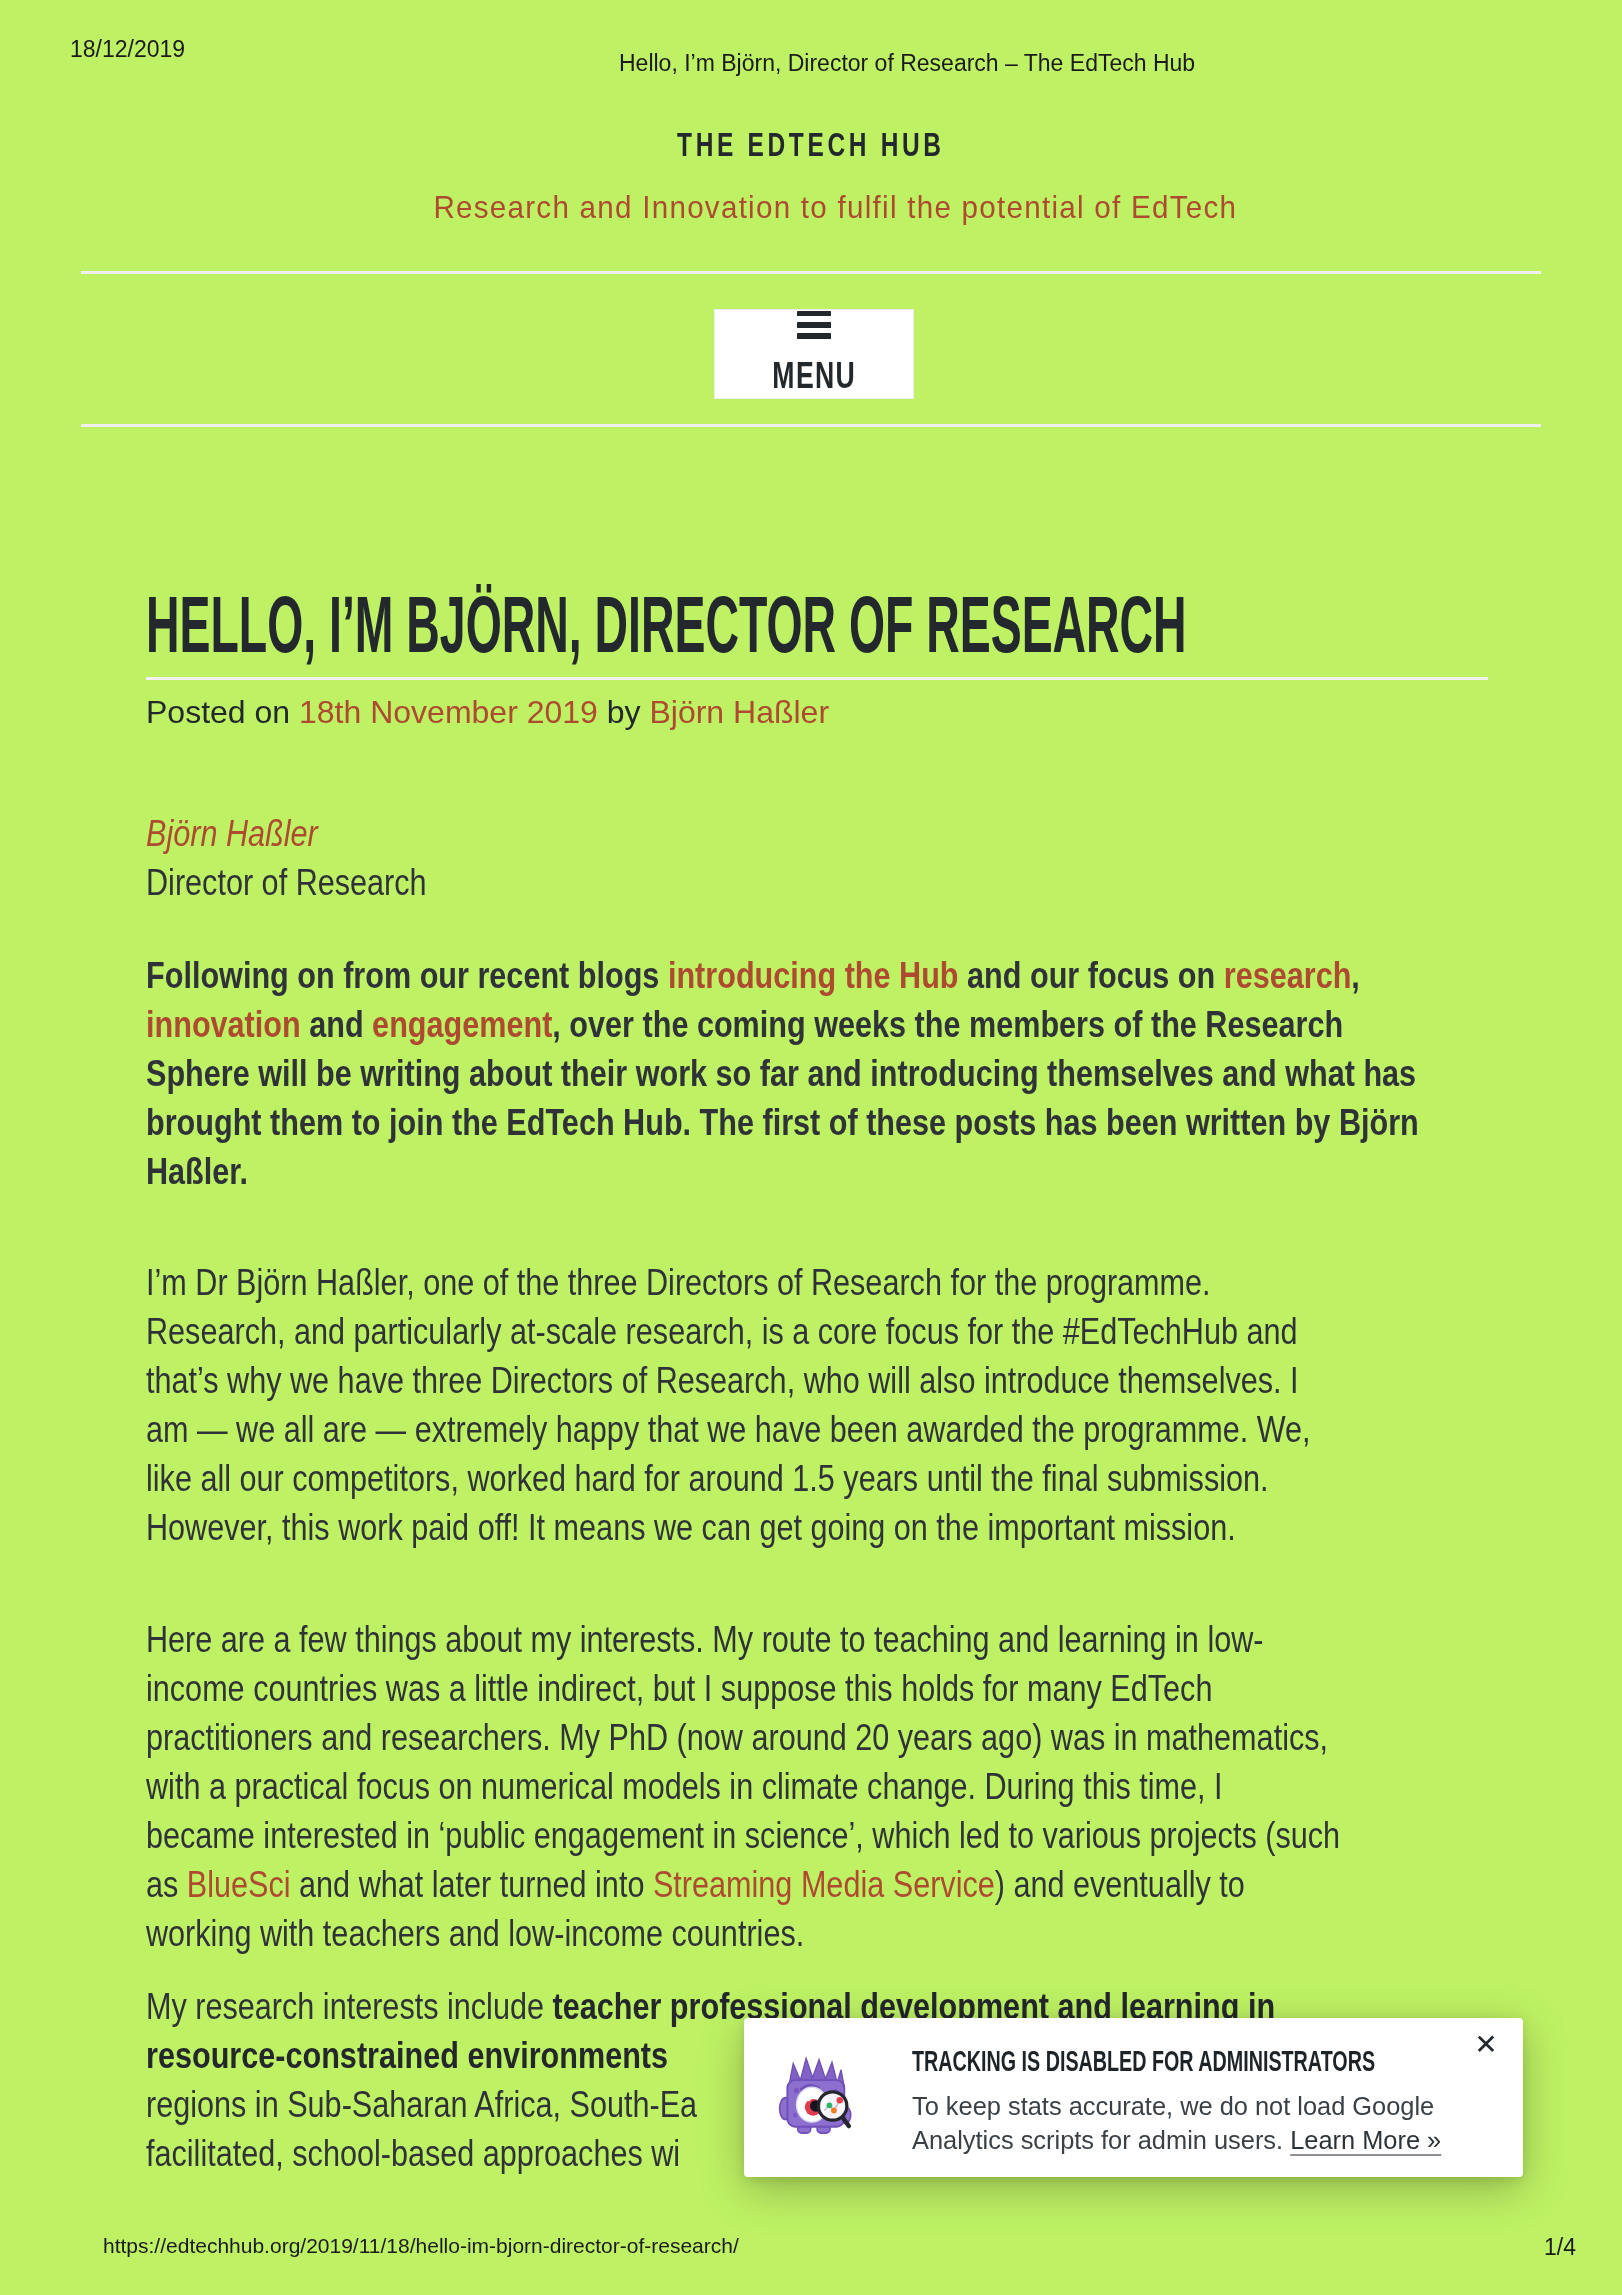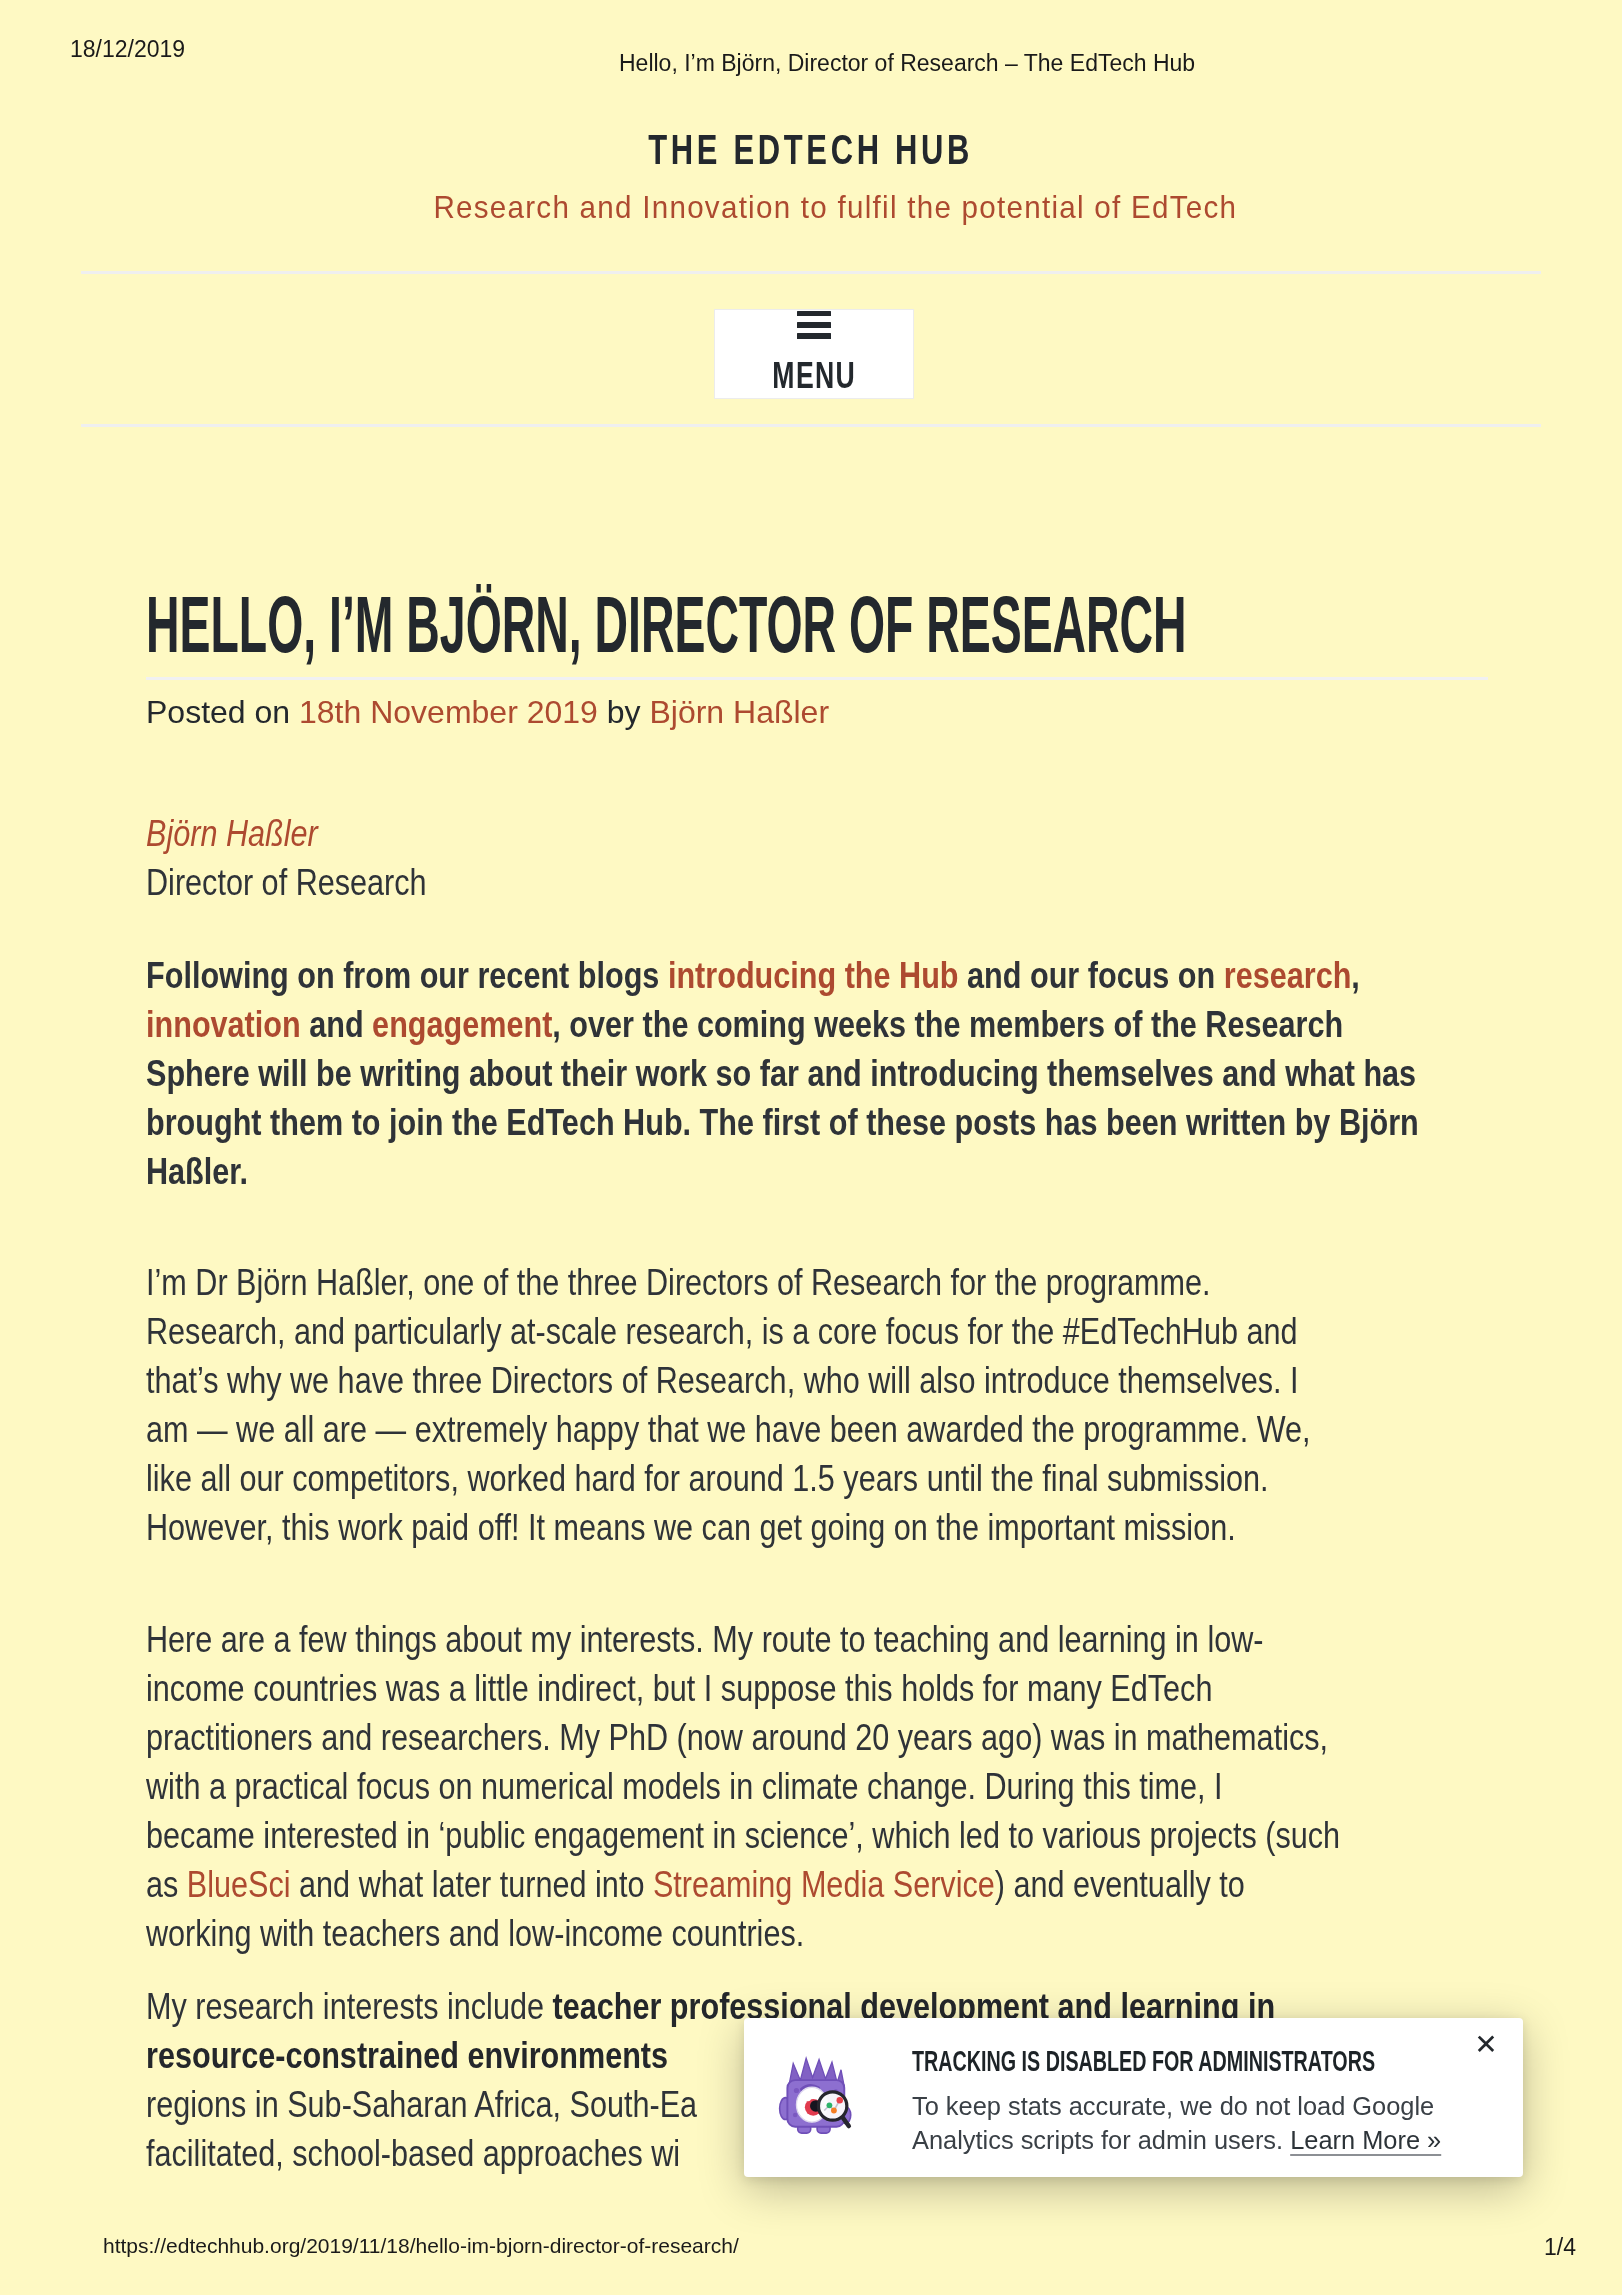--- a/index.html
+++ b/index.html
@@ -5,36 +5,36 @@
   :root{
     --accent:#ad4a30;
     --heading:#23282d;
     --body-text:#2f3338;
     --rule:#efefef;
     --faint-rule:#f1f1f1;
     --header-text:#1a1a1a;
     --popup-text:#3a4046;
   }
   html,body{margin:0;padding:0;background:#ffffff;}
-  .page{position:relative;width:1622px;height:2295px;background:#fef9c3;overflow:hidden;
+  .page{position:relative;width:1622px;height:2295px;background:#bef264;overflow:hidden;
         font-family:"Liberation Sans","DejaVu Sans",sans-serif;color:var(--body-text);}
 
   
   .print-date{position:absolute;left:70px;top:36px;font-size:23px;color:var(--header-text);white-space:nowrap;}
   .print-title{position:absolute;left:619px;top:36px;font-size:23px;color:var(--header-text);white-space:nowrap;margin-top:14px;}
   .footer-url{position:absolute;left:69px;top:2234px;font-size:21px;color:var(--header-text);white-space:nowrap;margin-left:34px;}
   .footer-page{position:absolute;right:46px;top:2234px;font-size:23px;color:var(--header-text);}
 
   
   .cond{display:inline-block;transform:scaleX(var(--sx,1));transform-origin:0 50%;white-space:nowrap;}
   .cond.centered{transform-origin:50% 50%;}
 
   
   .site-title{position:absolute;left:0;top:125px;width:100%;text-align:center;margin:0;
-              font-size:43px;font-weight:700;letter-spacing:5.1px;color:var(--heading);}
+              font-size:34px;font-weight:700;letter-spacing:5.1px;color:var(--heading);}
   .tagline{position:absolute;left:0;top:190px;width:100%;text-align:center;
            font-size:30.5px;letter-spacing:1.3px;color:var(--accent);padding-left:24px;}
   .rule{position:absolute;left:81px;right:81px;height:2.5px;background:var(--rule);}
   .rule1{top:271px;}
   .rule2{top:424px;}
 
   .menu-btn{position:absolute;left:714px;top:309px;width:200px;height:90px;background:#fff;
             border:1.9px solid #ececec;display:flex;align-items:center;justify-content:center;gap:16.5px;cursor:pointer;flex-direction:column;}
   .burger{display:inline-flex;flex-direction:column;gap:5.7px;}
   .burger i{display:block;width:34px;height:5.7px;background:var(--heading);border-radius:0.6px;}

